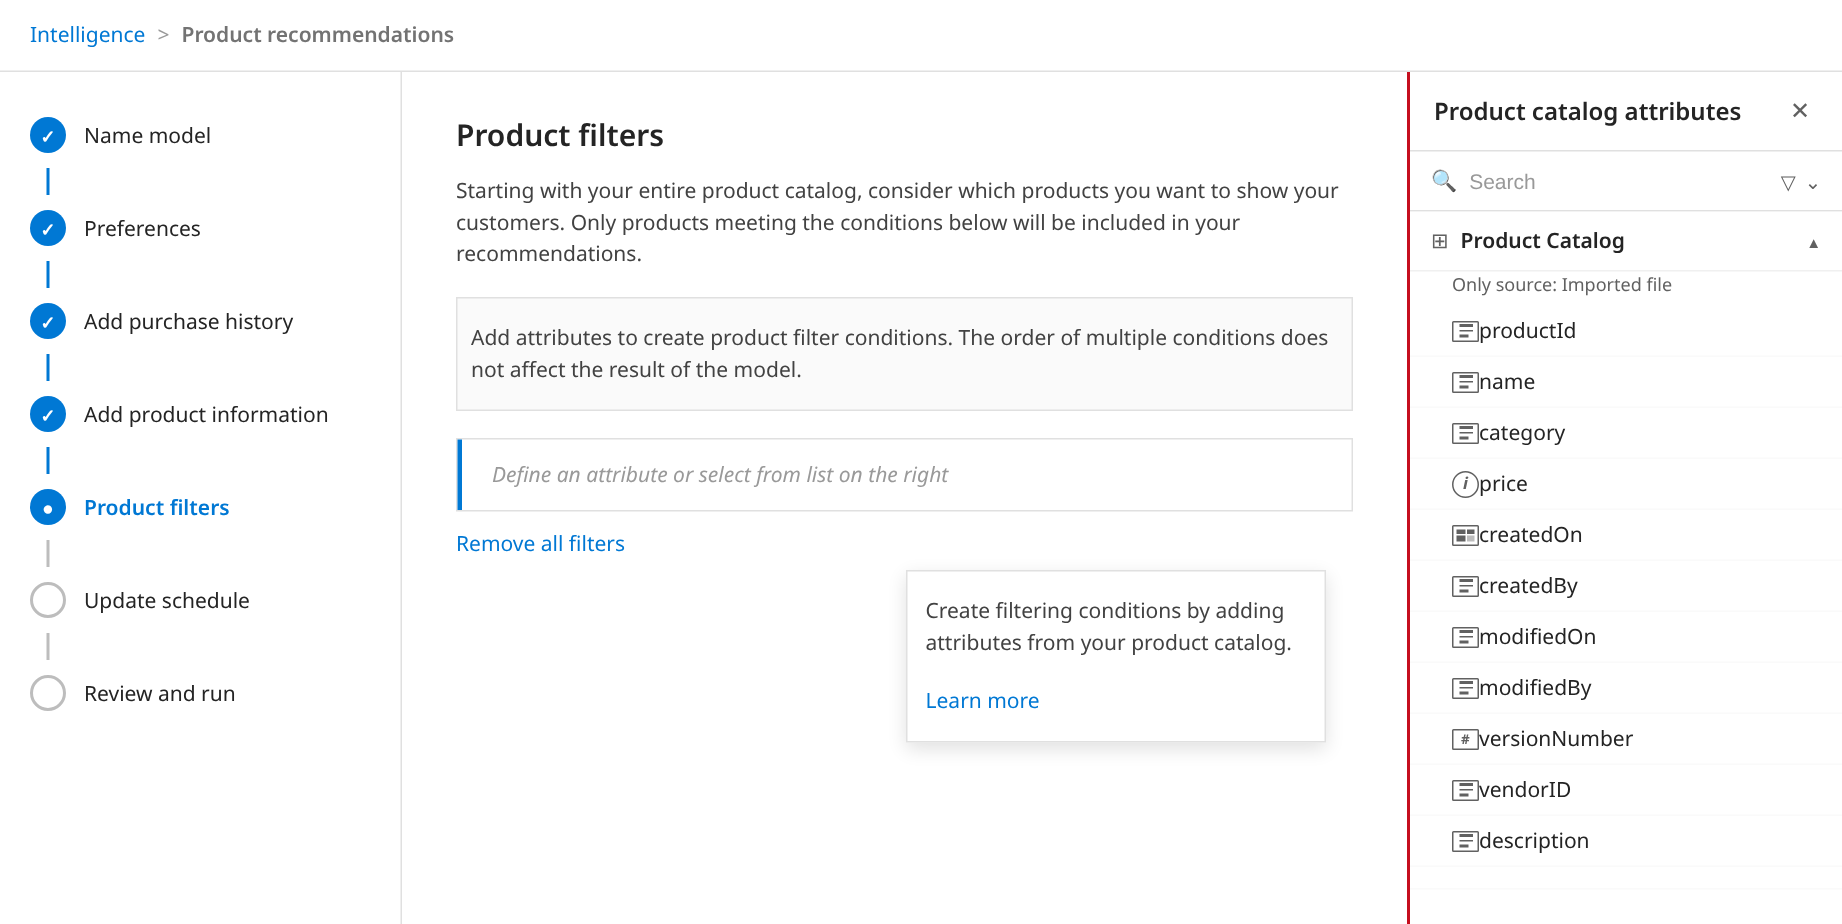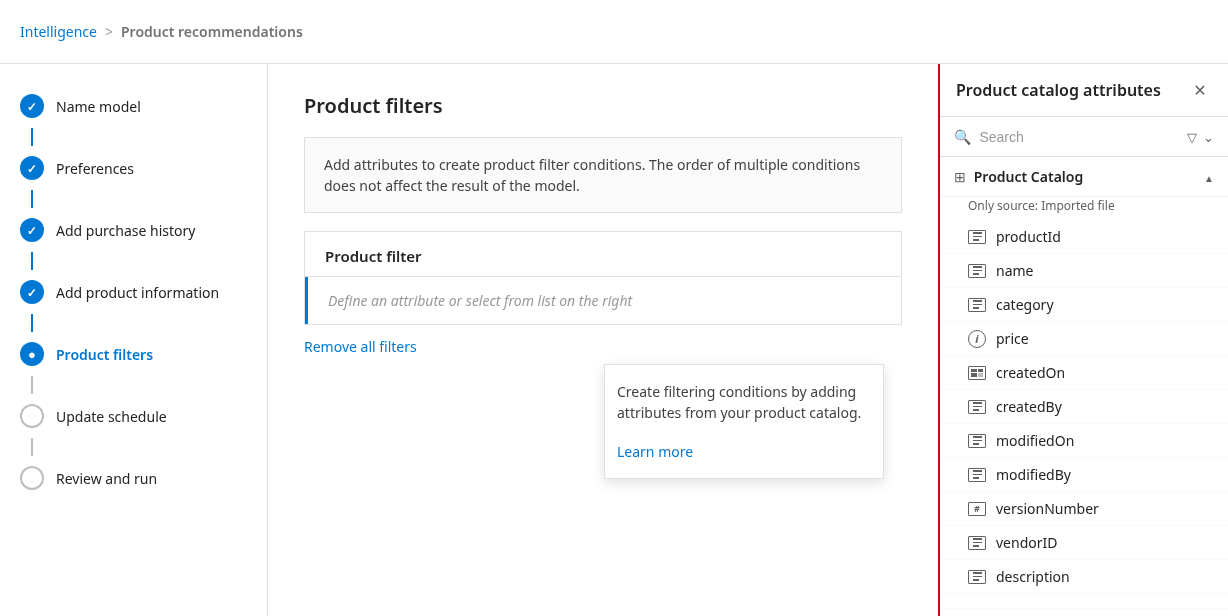--- a/index.html
+++ b/index.html
@@ -1,19 +1,19 @@
 <!DOCTYPE html>
 <html><head>
   <meta charset="utf-8">
   <style>
     * { box-sizing: border-box; margin: 0; padding: 0; }
     body { font-family: 'Segoe UI', system-ui, sans-serif; font-size: 14px; color: #242424; background: #fff; width: 1228px; height: 616px; overflow: hidden; }
 
     .top-bar {
-      height: 64px;
+      height: 48px;
       display: flex;
       align-items: center;
       padding: 0 20px;
       border-bottom: 1px solid #e0e0e0;
       background: #fff;
     }
     .breadcrumb {
       display: flex;
       align-items: center;
       gap: 8px;
@@ -96,21 +96,21 @@
     }
     .main p {
       font-size: 14px;
       color: #424242;
       line-height: 1.5;
       margin-bottom: 10px;
     }
     .info-box {
       background: #fafafa;
       border: 1px solid #e0e0e0;
-      padding: 16px 19px;
+      padding: 16px 9px;
       margin: 18px 0;
       font-size: 14px;
       color: #424242;
       line-height: 1.5;
     }
     .filter-block {
       border: 1px solid #e0e0e0;
       padding: 0;
       margin-top: 10px;
     }
@@ -241,21 +241,20 @@
     }
     .catalog-source {
       font-size: 12px;
       color: #616161;
       padding-left: 28px;
       padding-bottom: 6px;
     }
     .catalog-item {
       display: flex;
       align-items: center;
-      gap: 10px;
       padding: 7px 14px 7px 28px;
       cursor: pointer;
       border-bottom: 1px solid #fafafa;
     }
     .catalog-item-name {
       font-size: 14px;
       color: #242424;
     }
 
     .chevron-up::before { content: '▲'; font-size: 10px; color: #616161; }
@@ -322,27 +321,27 @@
 
     <div class="sidebar-item">
       <div class="step-circle inactive"></div>
       <span class="sidebar-label">Review and run</span>
     </div>
 
   </div>
 
   <div class="main">
     <h1>Product filters</h1>
+    <p>Starting with your entire product catalog, consider which products you want to show your customers. Only products meeting the conditions below will be included in your recommendations.</p>
 
     <div class="info-box">
       <span>Add attributes to create product filter conditions. The order of multiple conditions does not affect the result of the model.</span>
     </div>
 
     <div class="filter-block">
-      <div class="filter-block-title">Product filter</div>
       <div class="filter-input-row">
         <span class="filter-input-placeholder">Define an attribute or select from list on the right</span>
       </div>
     </div>
 
     <a class="remove-link">Remove all filters</a>
 
     <div class="tooltip-box">
       <p>Create filtering conditions by adding attributes from your product catalog.</p>
       <a class="learn-more">Learn more</a>

